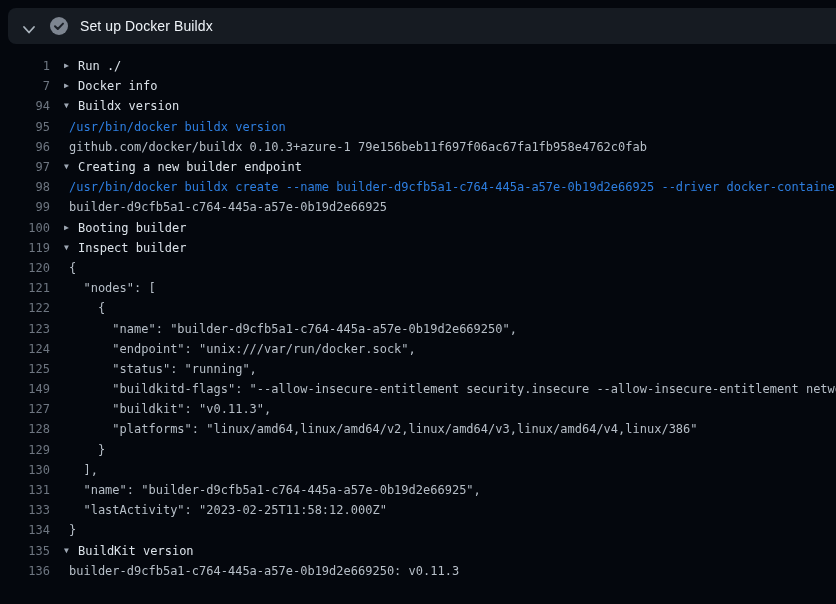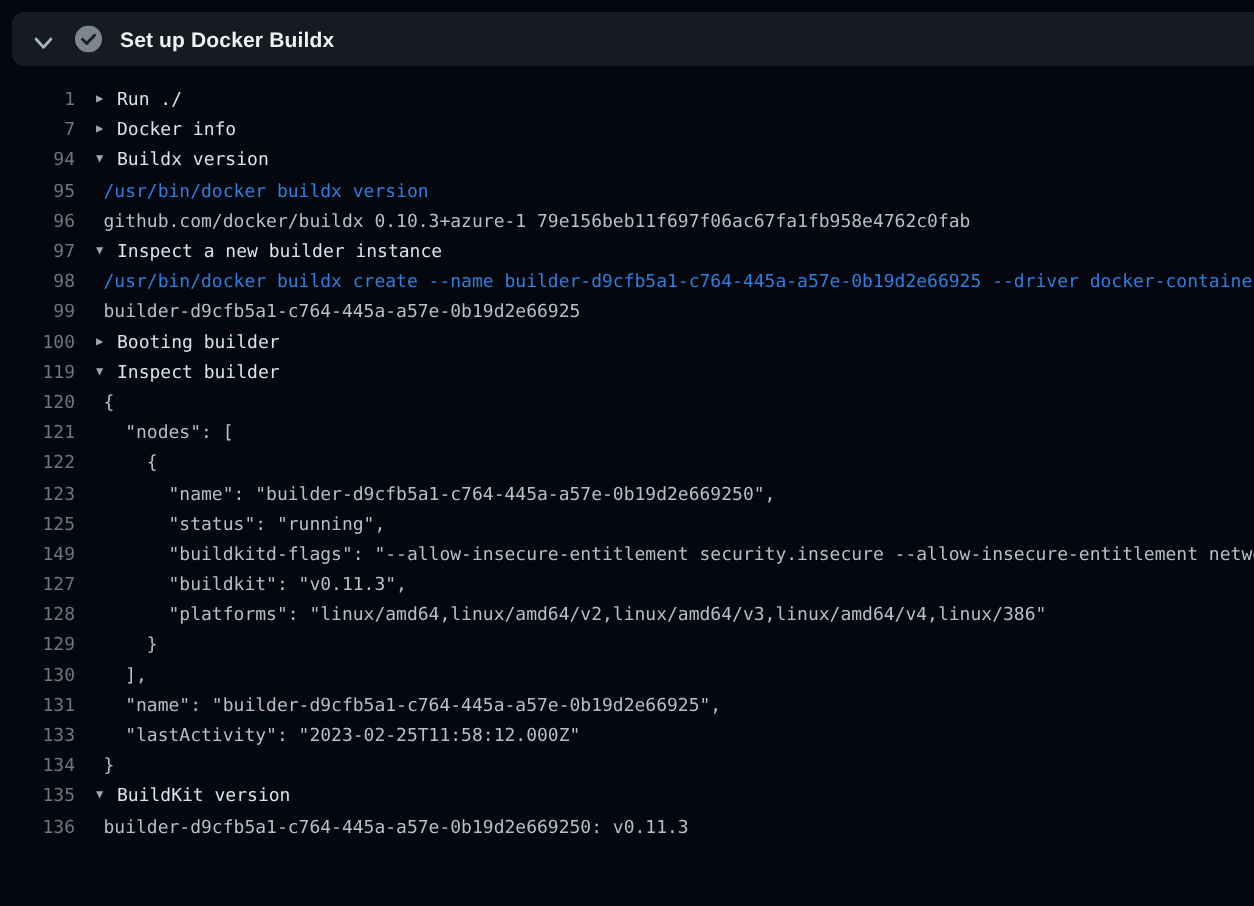--- a/index.html
+++ b/index.html
@@ -29,21 +29,20 @@
   }
   .status-circle {
     width: 18px; height: 18px;
     margin-right: 12px;
     flex: 0 0 auto;
   }
   .step-title {
     color: var(--title-text, #eef3f8);
     font-size: 14px;
     letter-spacing: .1px;
-    font-weight: bold;
   }
   
   .log {
     padding-top: 12px;
     font-family: "DejaVu Sans Mono", "Liberation Mono", monospace;
     font-size: 12px;
   }
   .line {
     height: 20.2px;
     display: flex;
@@ -89,29 +88,30 @@
   </span>
   <span class="step-title">Set up Docker Buildx</span>
 </div>
 
 <div class="log" id="log">
     <div class="line group-row"><span class="gutter">1</span><span class="arrow">▶</span><span class="group-text">Run ./</span></div>
     <div class="line group-row"><span class="gutter">7</span><span class="arrow">▶</span><span class="group-text">Docker info</span></div>
     <div class="line group-row"><span class="gutter">94</span><span class="arrow">▼</span><span class="group-text">Buildx version</span></div>
     <div class="line"><span class="gutter">95</span><span class="content cmd">/usr/bin/docker buildx version</span></div>
     <div class="line"><span class="gutter">96</span><span class="content plain">github.com/docker/buildx 0.10.3+azure-1 79e156beb11f697f06ac67fa1fb958e4762c0fab</span></div>
-    <div class="line group-row"><span class="gutter">97</span><span class="arrow">▼</span><span class="group-text">Inspect a new builder instance</span></div>
+    <div class="line group-row"><span class="gutter">97</span><span class="arrow">▼</span><span class="group-text">Creating a new builder endpoint</span></div>
     <div class="line"><span class="gutter">98</span><span class="content cmd">/usr/bin/docker buildx create --name builder-d9cfb5a1-c764-445a-a57e-0b19d2e66925 --driver docker-container</span></div>
     <div class="line"><span class="gutter">99</span><span class="content plain">builder-d9cfb5a1-c764-445a-a57e-0b19d2e66925</span></div>
     <div class="line group-row"><span class="gutter">100</span><span class="arrow">▶</span><span class="group-text">Booting builder</span></div>
     <div class="line group-row"><span class="gutter">119</span><span class="arrow">▼</span><span class="group-text">Inspect builder</span></div>
     <div class="line"><span class="gutter">120</span><span class="content plain">{</span></div>
     <div class="line"><span class="gutter">121</span><span class="content plain">  "nodes": [</span></div>
     <div class="line"><span class="gutter">122</span><span class="content plain">    {</span></div>
     <div class="line"><span class="gutter">123</span><span class="content plain">      "name": "builder-d9cfb5a1-c764-445a-a57e-0b19d2e669250",</span></div>
+    <div class="line"><span class="gutter">124</span><span class="content plain">      "endpoint": "unix:///var/run/docker.sock",</span></div>
     <div class="line"><span class="gutter">125</span><span class="content plain">      "status": "running",</span></div>
     <div class="line"><span class="gutter">149</span><span class="content plain">      "buildkitd-flags": "--allow-insecure-entitlement security.insecure --allow-insecure-entitlement network</span></div>
     <div class="line"><span class="gutter">127</span><span class="content plain">      "buildkit": "v0.11.3",</span></div>
     <div class="line"><span class="gutter">128</span><span class="content plain">      "platforms": "linux/amd64,linux/amd64/v2,linux/amd64/v3,linux/amd64/v4,linux/386"</span></div>
     <div class="line"><span class="gutter">129</span><span class="content plain">    }</span></div>
     <div class="line"><span class="gutter">130</span><span class="content plain">  ],</span></div>
     <div class="line"><span class="gutter">131</span><span class="content plain">  "name": "builder-d9cfb5a1-c764-445a-a57e-0b19d2e66925",</span></div>
     <div class="line"><span class="gutter">133</span><span class="content plain">  "lastActivity": "2023-02-25T11:58:12.000Z"</span></div>
     <div class="line"><span class="gutter">134</span><span class="content plain">}</span></div>
     <div class="line group-row"><span class="gutter">135</span><span class="arrow">▼</span><span class="group-text">BuildKit version</span></div>

